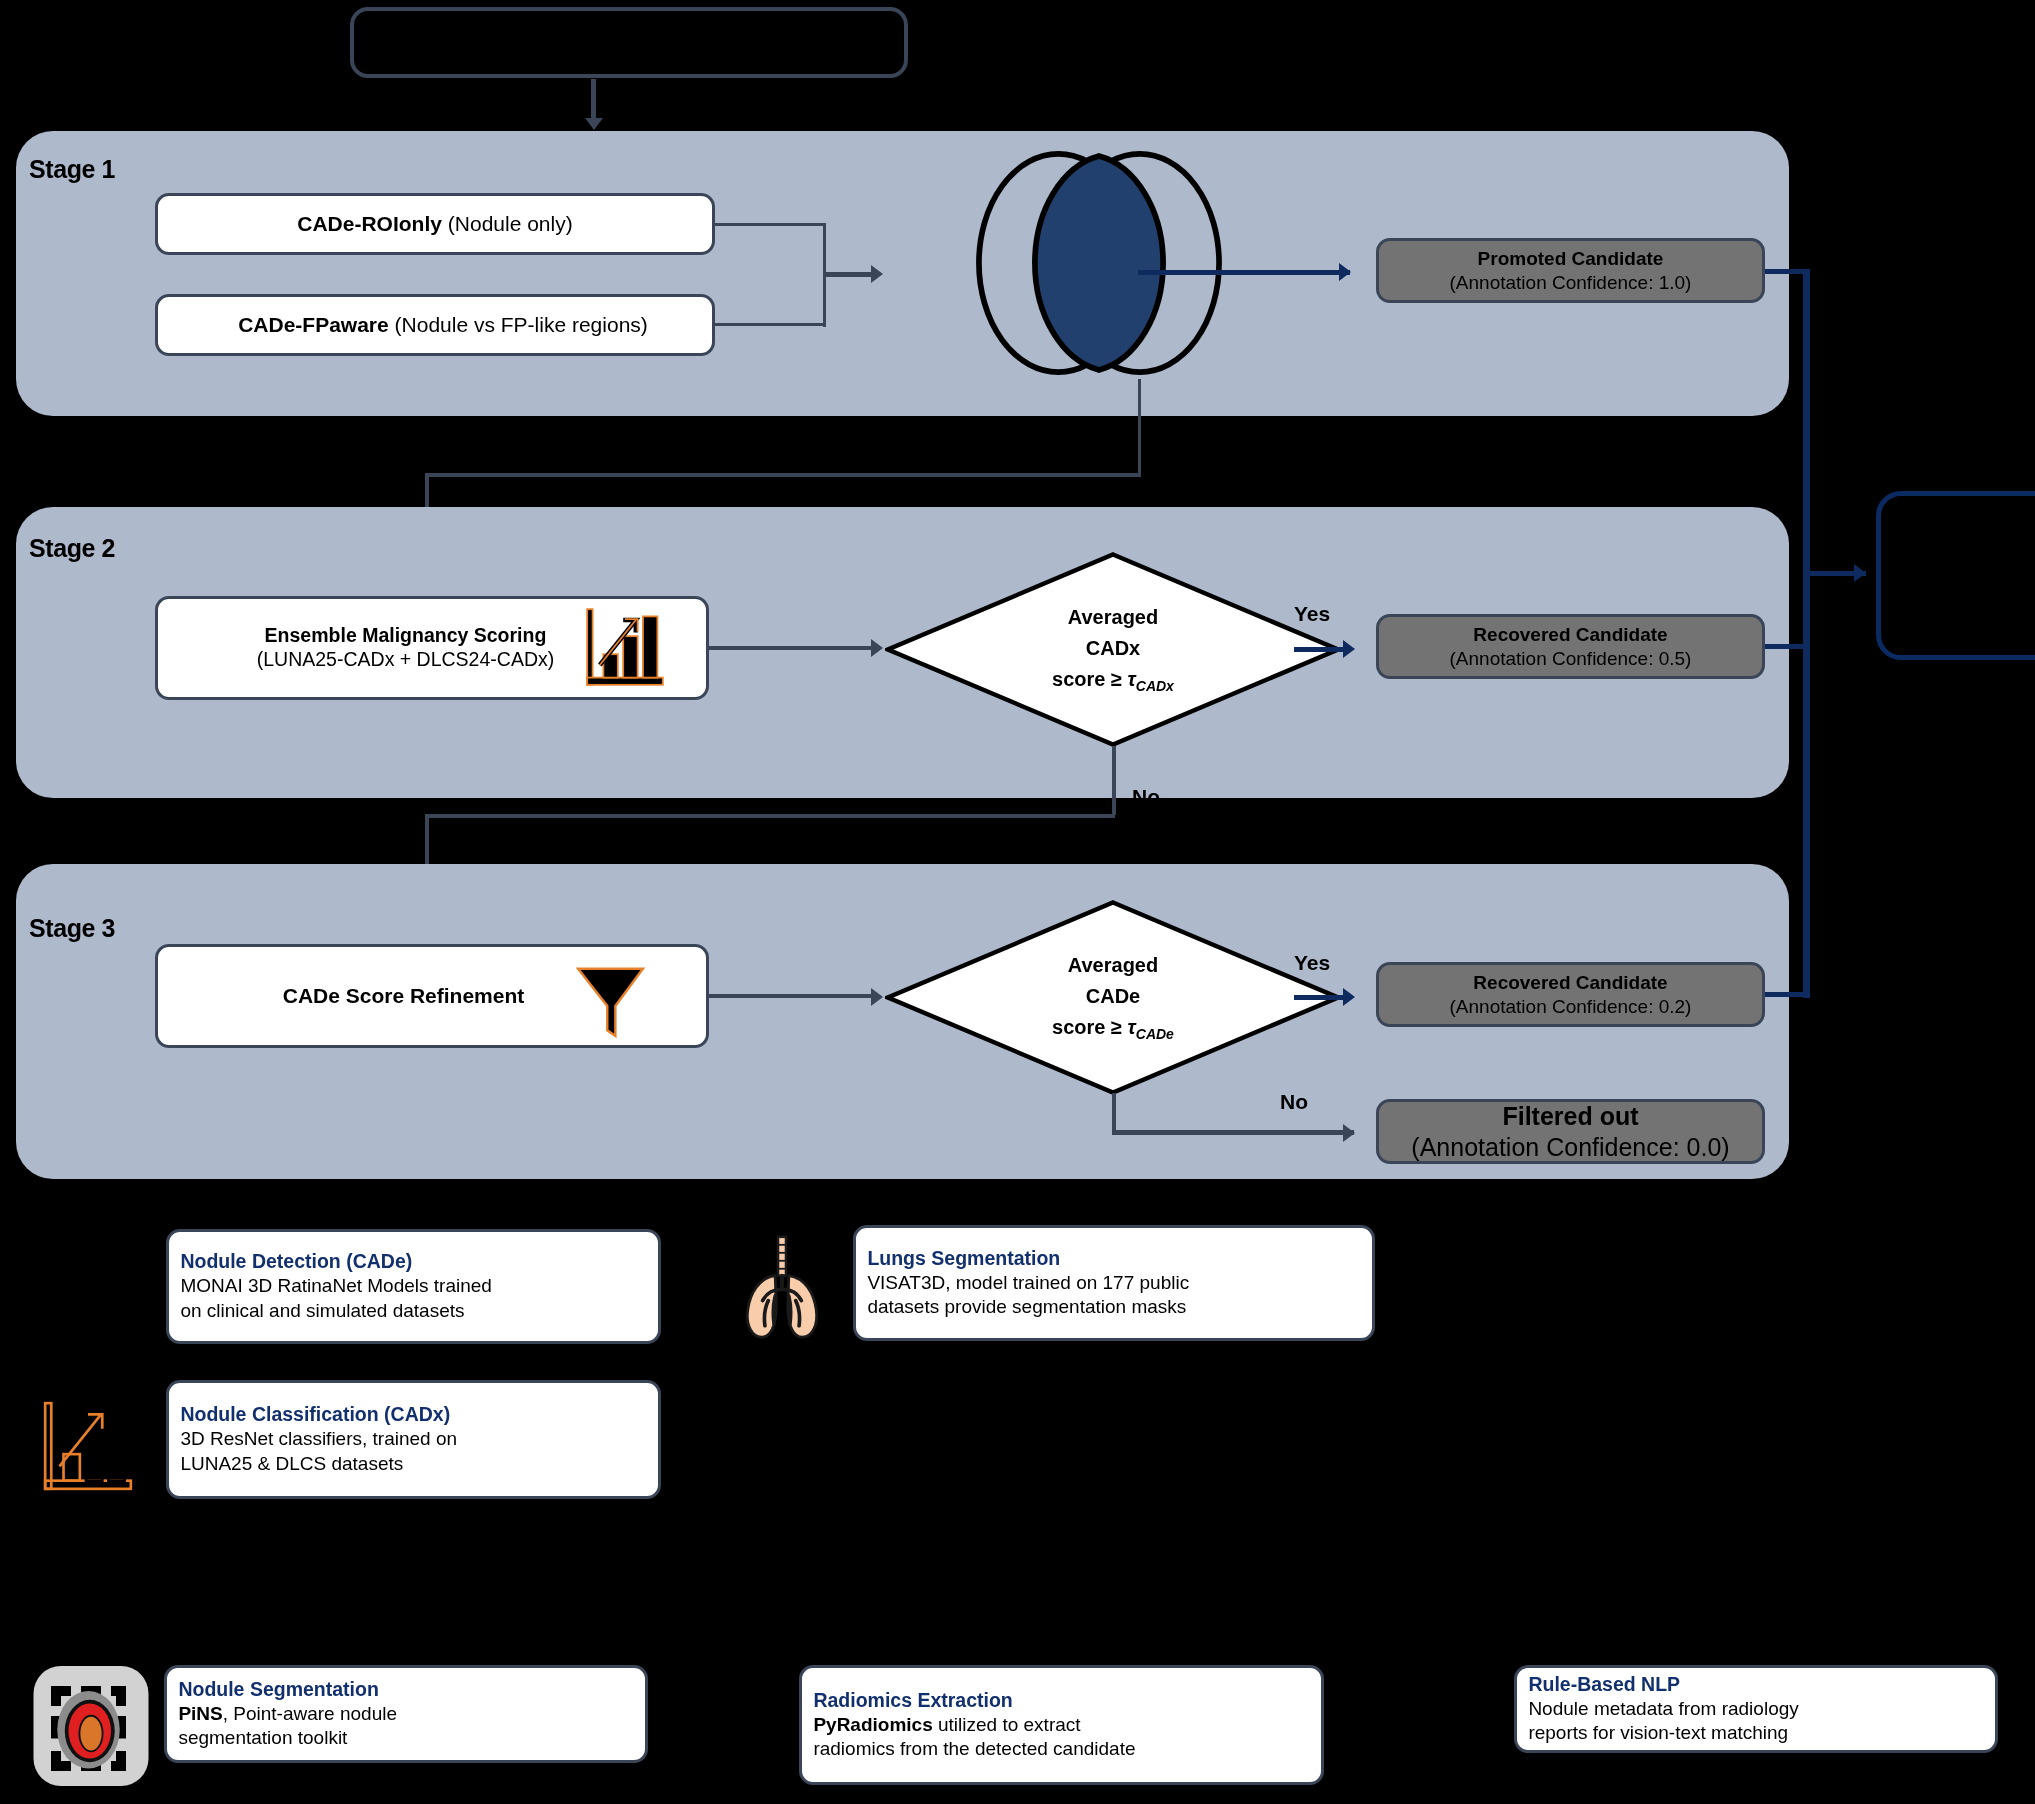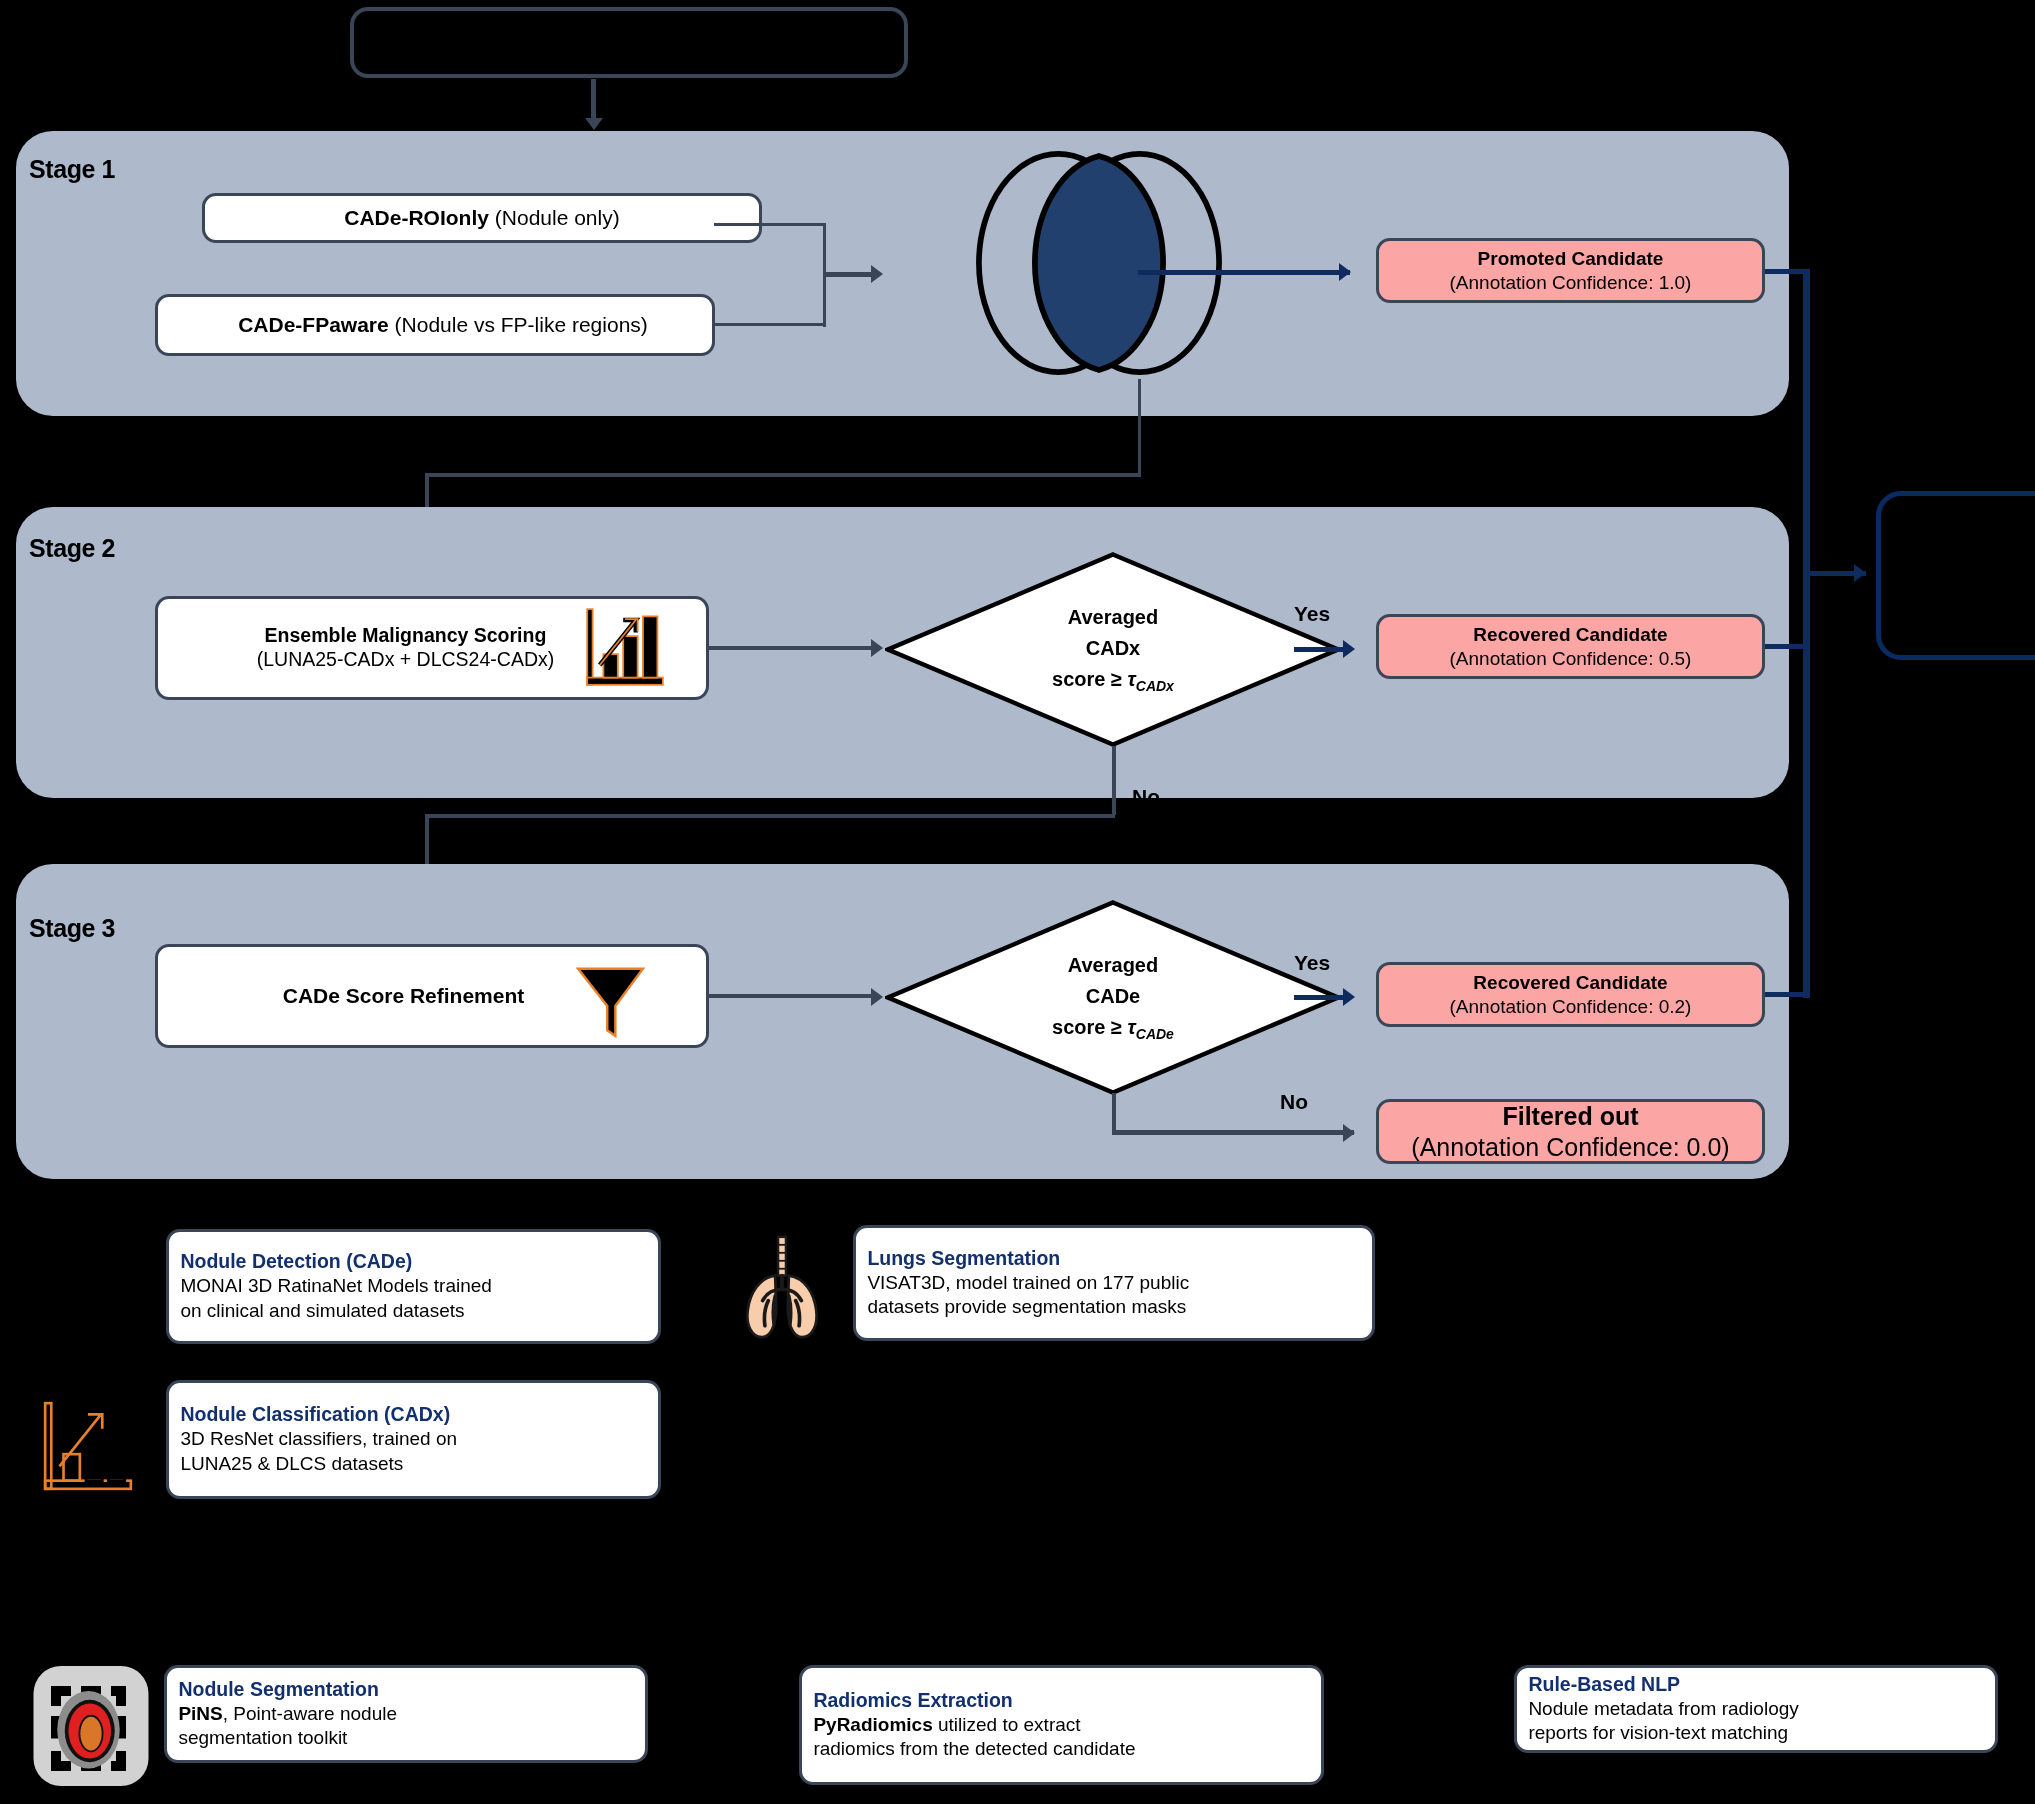--- a/index.html
+++ b/index.html
@@ -9,21 +9,21 @@
 
   
   .stage{background:#aeb9cc;border-radius:37px;}
   .stage-label{font-weight:bold;font-size:25px;color:#000;letter-spacing:-0.4px;}
 
   
   .node{border:3.7px solid #3a4558;border-radius:14px;
         display:flex;align-items:center;justify-content:center;
         text-align:center;line-height:1.22;}
   .node.white{background:#ffffff;}
-  .node.tinted{background:#fca5a5;}
+  .node.tinted{background:#737373;}
   .node.empty-dark{background:#000;border-color:#3a4558;border-width:4.5px;border-radius:18px;}
   .node.empty-blue{background:#000;border:5.7px solid #0a2a62;border-radius:25px;}
 
   .t-bold{font-weight:bold;}
   .ln{display:block;}
 
   
   .diamond-wrap{position:absolute;}
   .diamond-wrap svg{position:absolute;left:0;top:0;}
   .diamond-text{position:absolute;left:0;top:0;width:100%;height:100%;
@@ -59,21 +59,21 @@
 <div class="abs node empty-dark" style="left:350px;top:7.3px;width:558px;height:71px;">
   <span></span>
 </div>
 
 <div class="abs vline" style="left:591px;top:79px;width:4.5px;height:43px;"></div>
 <div class="abs arrow-d" style="left:585px;top:118px;"></div>
 
 <div class="abs stage" style="left:15.5px;top:131px;width:1773px;height:285px;"></div>
 <div class="abs stage-label" style="left:29px;top:155px;">Stage 1</div>
 
-<div class="abs node white" style="left:155px;top:193px;width:560px;height:50px;margin-left:47px;">
+<div class="abs node white" style="left:155px;top:193px;width:560px;height:62px;">
   <span style="font-size:21px;">
     <b class="t-bold">CADe-ROIonly</b><span> (Nodule only)</span>
   </span>
 </div>
 
 <div class="abs node white" style="left:155px;top:294px;width:560px;height:62px;padding-left:16px;">
   <span style="font-size:21px;">
     <b class="t-bold">CADe-FPaware</b><span> (Nodule vs FP-like regions)</span>
   </span>
 </div>

